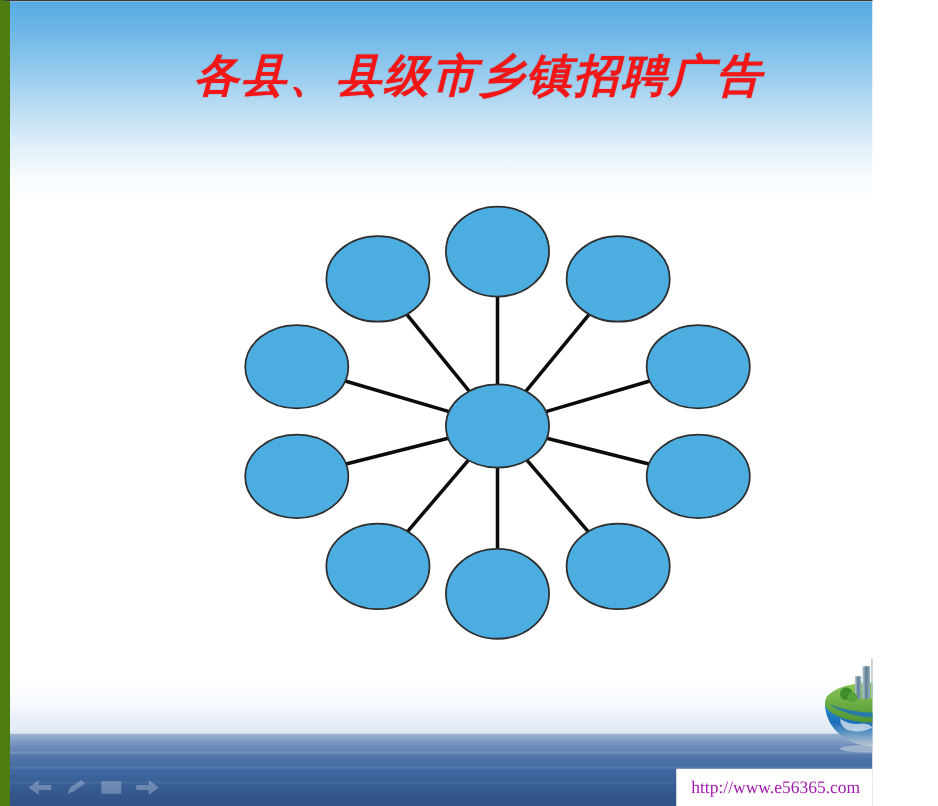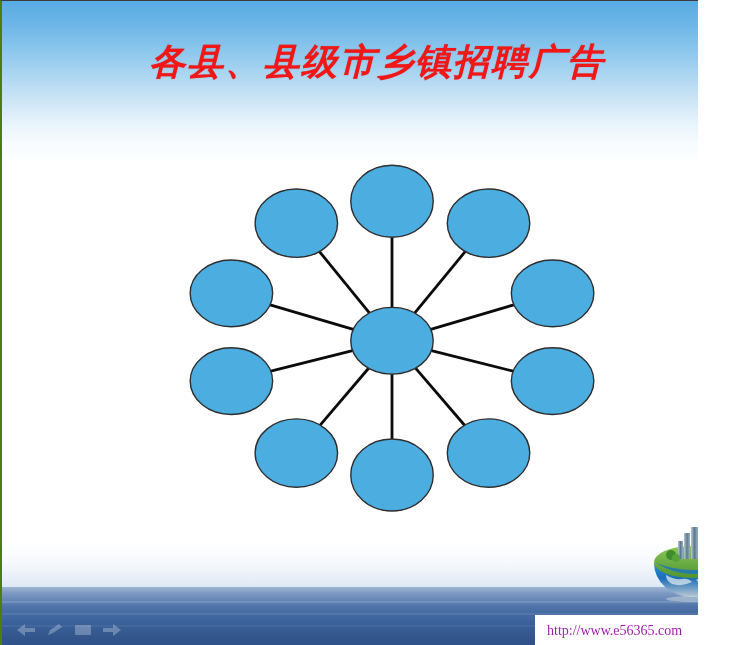--- a/index.html
+++ b/index.html
@@ -12,21 +12,21 @@
     font-family: "Liberation Sans", sans-serif;
   }
 
   #slide {
     position: relative;
     width: 698px;
     height: 645px;
     overflow: hidden;
     background: #ffffff;
     box-sizing: border-box;
-    border-left: 2px solid #4d7c0f;
+    border-left: 8px solid #4d7c0f;
     border-top: 1px solid #3a3a3a;
     padding-left: 24px;
   }
 
   
   .bg-sky {
     position: absolute;
     left: 0; top: 0;
     width: 100%;
     height: 165px;

